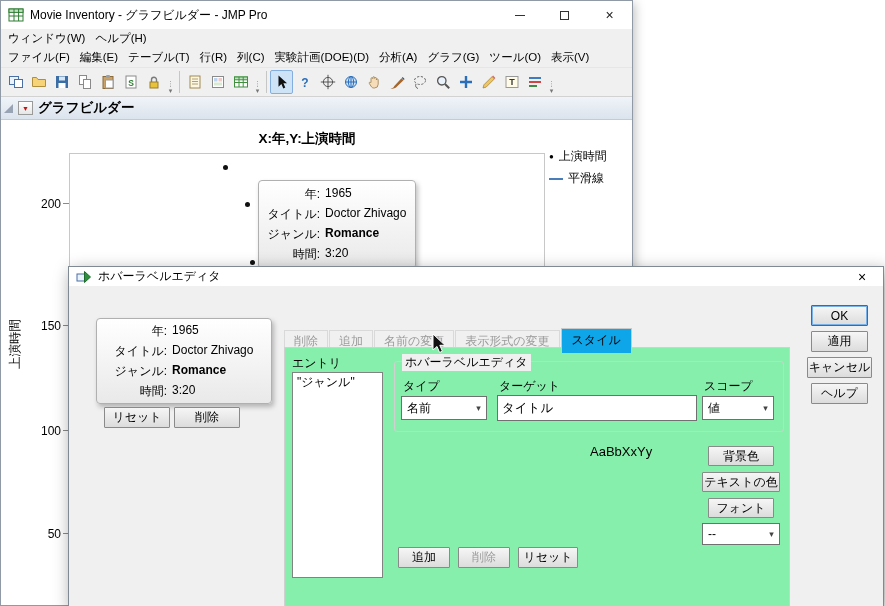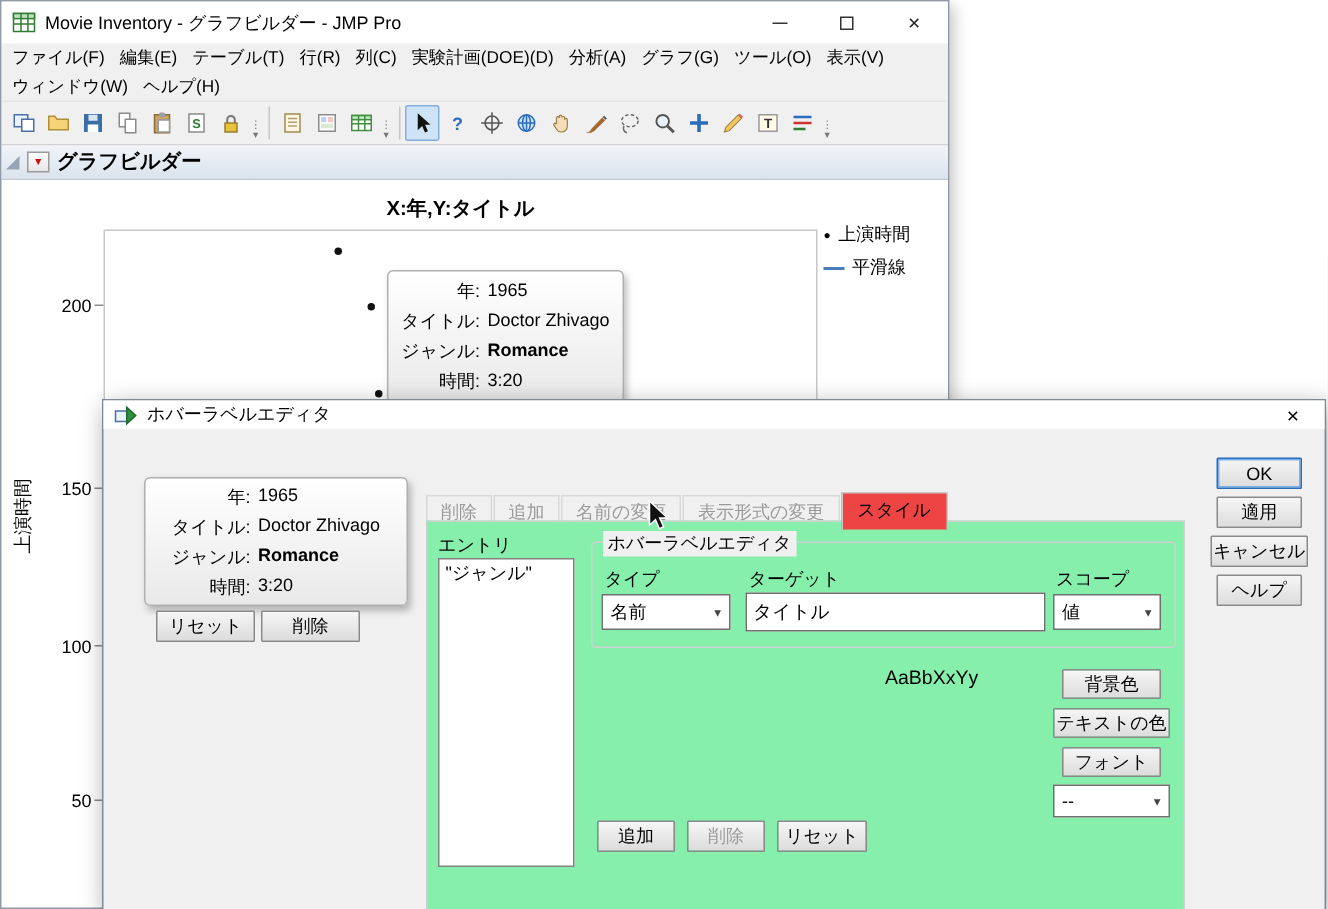--- a/index.html
+++ b/index.html
@@ -65,21 +65,21 @@
   #dialog { left:68px; top:266px; width:816px; height:341px; background:#f0f0f0; border:1px solid #7f8a95; box-shadow:3px 5px 16px rgba(0,0,0,.4); z-index:10; }
   .dlg-titlebar { height:19px; background:#fff; display:flex; align-items:center; }
   .dlg-titlebar .title { font-size:12px; margin-left:6px; flex:1; }
   .dlg-close { width:42px; height:29px; display:flex; align-items:center; justify-content:center; font-size:14px; }
   .preview-box { position:absolute; left:27px; top:51px; width:176px; height:86px; }
   .btn { position:absolute; background:linear-gradient(#f6f6f6,#dcdcdc); border:1px solid #8a8a8a; border-radius:1px; font-size:12px; display:flex; align-items:center; justify-content:center; font-family:inherit; }
   .btn.default { border:1px solid #2a6ebb; box-shadow:inset 0 0 0 1px #7ab0e8; }
   .btn.disabled { color:#9b9b9b; }
   .tabstrip { position:absolute; left:215px; top:61px; display:flex; align-items:flex-end; }
   .tab { padding:2px 9px 3px; font-size:12px; border:1px solid #d9d9d9; border-bottom:none; background:#f0f0f0; color:#9a9a9a; margin-right:1px; white-space:nowrap; }
-  .tab.active { background:#ef4444; color:#000; padding:3px 10px 4px; position:relative; z-index:2; border-color:#c9c9c9; }
+  .tab.active { background:#0ea5e9; color:#000; padding:3px 10px 4px; position:relative; z-index:2; border-color:#c9c9c9; }
   .panel { position:absolute; left:215px; top:80px; width:506px; height:260px; border:1px solid #d0d0d0; background:#86efac; }
   .panel-label { position:absolute; font-size:12px; }
   .listbox { position:absolute; left:7px; top:24px; width:91px; height:206px; background:#fff; border:1px solid #828282; font-size:12px; overflow:hidden; }
   .list-item { padding:1px 4px; white-space:nowrap; }
   .groupbox { position:absolute; left:109px; top:13px; width:390px; height:71px; border:1px solid #d0d0d0; border-radius:3px; }
   .groupbox-title { position:absolute; top:-8px; left:7px; background:#f0f0f0; padding:0 3px; font-size:12px; white-space:nowrap; }
   .field-label { position:absolute; font-size:12px; white-space:nowrap; }
   .combo { position:absolute; background:#fff; border:1px solid #707070; display:flex; align-items:center; justify-content:space-between; font-size:12px; padding-left:5px; }
   .combo-arrow { width:15px; text-align:center; color:#444; font-size:9px; }
   .textbox { position:absolute; border:1px solid #707070; background:#fff; font-size:12.5px; padding:2px 4px; font-family:inherit; }
@@ -110,35 +110,35 @@
           <span class="max-glyph"></span>
         </span>
       <span class="win-btn">
           <span class="close-glyph">×</span>
         </span>
     </span>
   </div>
 
   <div class="menubar">
     <div class="menu-row">
+      <span class="menu-item">ウィンドウ(W)</span>
+      <span class="menu-item">ヘルプ(H)</span>
+    </div>
+    <div class="menu-row">
       <span class="menu-item">ファイル(F)</span>
       <span class="menu-item">編集(E)</span>
       <span class="menu-item">テーブル(T)</span>
       <span class="menu-item">行(R)</span>
       <span class="menu-item">列(C)</span>
       <span class="menu-item">実験計画(DOE)(D)</span>
       <span class="menu-item">分析(A)</span>
       <span class="menu-item">グラフ(G)</span>
       <span class="menu-item">ツール(O)</span>
       <span class="menu-item">表示(V)</span>
     </div>
-    <div class="menu-row">
-      <span class="menu-item">ウィンドウ(W)</span>
-      <span class="menu-item">ヘルプ(H)</span>
-    </div>
   </div>
 
   <div class="toolbar">
     <span class="tbicon">
         <svg viewBox="0 0 16 16" width="16" height="16">
           <rect x="1.5" y="2.5" width="9" height="8" fill="#eaf2fb" stroke="#4a6fa5"></rect>
           <rect x="6.5" y="5.5" width="8" height="8" fill="#fff" stroke="#4a6fa5"></rect>
         </svg>
       </span>
     <span class="tbicon">
@@ -292,21 +292,21 @@
   </div>
 
   <div class="outline-bar">
     <span class="disclosure"></span>
     <span class="red-tri-btn">
         <span>▼</span>
       </span>
     <span class="outline-title">グラフビルダー</span>
   </div>
 
-  <div class="chart-title">X:年,Y:タイトル</div>
+  <div class="chart-title">X:年,Y:上演時間</div>
 
   <div class="plot"></div>
 
   <span class="ytick-label" style="top:196px;">200</span>
   <span class="ytick-label" style="top:318px;">150</span>
   <span class="ytick-label" style="top:423px;">100</span>
   <span class="ytick-label" style="top:526px;">50</span>
   <span class="ytick-mark" style="top:202px;"></span>
   <span class="ytick-mark" style="top:324px;"></span>
   <span class="ytick-mark" style="top:429px;"></span>

